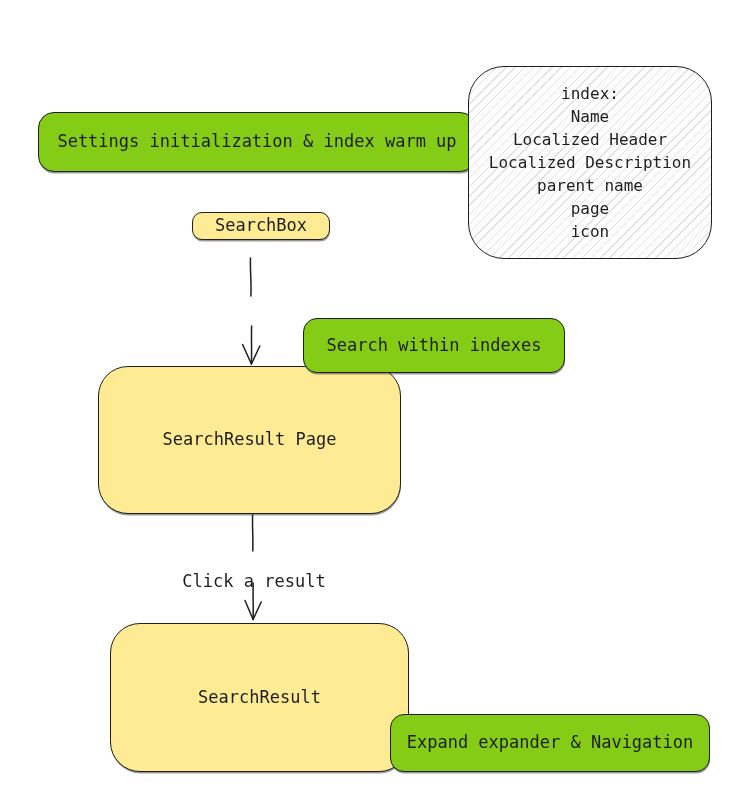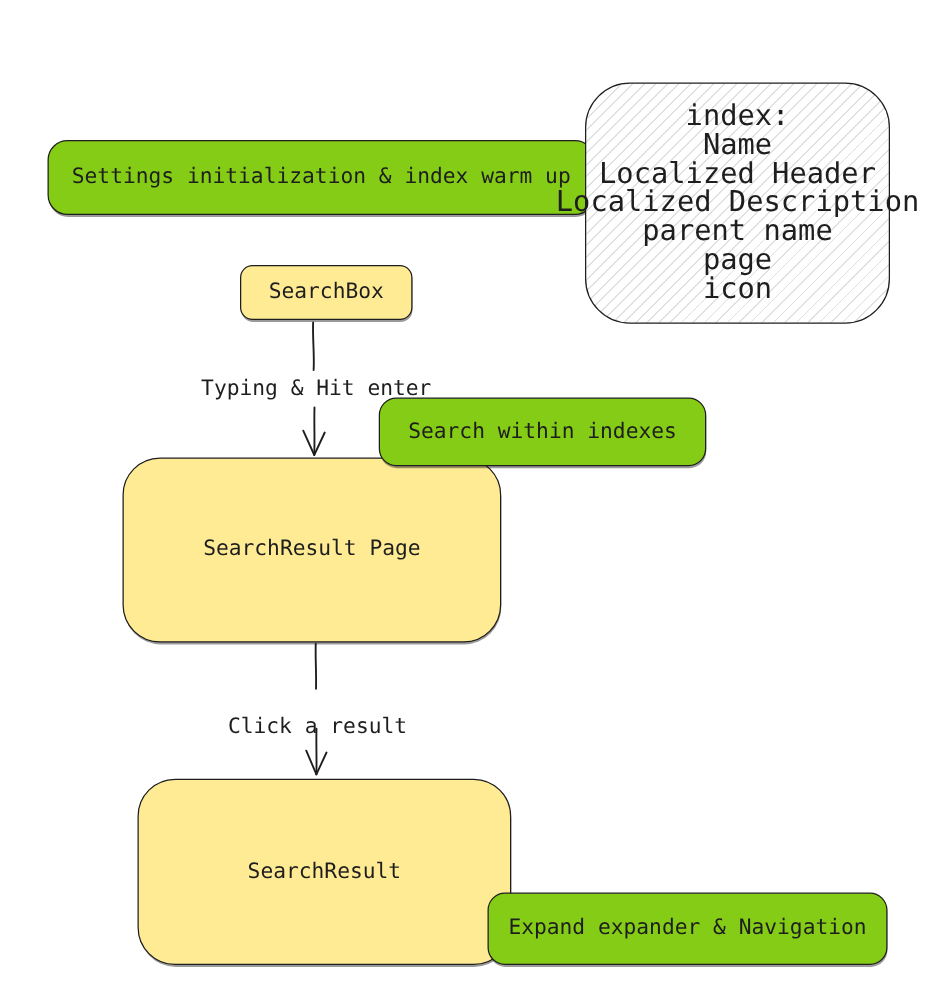--- a/index.html
+++ b/index.html
@@ -28,28 +28,28 @@
   .node-yellow { background: #ffeb94; }
   .node-hachure {
     background:
       repeating-linear-gradient(135deg,
         #dde1e4 0px, #dde1e4 1px,
         rgba(0,0,0,0) 1px, rgba(0,0,0,0) 6.5px),
       #ffffff;
   }
   .warmup        { left: 38px;  top: 112px; width: 438px; height: 60px;  border-radius: 16px; z-index: 2; }
   .index-note    { left: 468px; top: 66px;  width: 244px; height: 193px; border-radius: 36px; z-index: 3; box-shadow:none; }
-  .search-box    { left: 192px; top: 212px; width: 138px; height: 44px;  border-radius: 10px; z-index: 2; }
+  .search-box    { left: 192px; top: 212px; width: 138px; height: 28px;  border-radius: 10px; z-index: 2; }
   .search-within { left: 303px; top: 318px; width: 262px; height: 55px;  border-radius: 14px; z-index: 3; }
   .search-result { left: 98px;  top: 366px; width: 303px; height: 148px; border-radius: 30px; z-index: 2; text-align: center; }
   .settings-page { left: 110px; top: 623px; width: 299px; height: 149px; border-radius: 30px; z-index: 2; }
   .expand-nav    { left: 390px; top: 714px; width: 320px; height: 58px;  border-radius: 14px; z-index: 3; }
   .note-lines {
     text-align: center;
-    font-size: 23px;
+    font-size: 16px;
     line-height: 23px;
   }
   .edge-label {
     position: absolute;
     transform: translateX(-50%);
     font-size: 17px;
     white-space: nowrap;
     z-index: 2;
   }
   .label-typing { left: 253px; top: 301px; }
@@ -93,21 +93,20 @@
       <div>parent name</div>
       <div>page</div>
       <div>icon</div>
     </div>
   </div>
 
   <div class="node node-yellow search-box">
     <span>SearchBox</span>
   </div>
 
-  <div class="edge-label label-typing">Typing &amp; Hit enter</div>
 
   <div class="node node-gray search-within">
     <span>Search within indexes</span>
   </div>
 
   <div class="node node-yellow search-result">
     <span>SearchResult Page</span>
   </div>
 
   <div class="edge-label label-click">Click a result</div>

